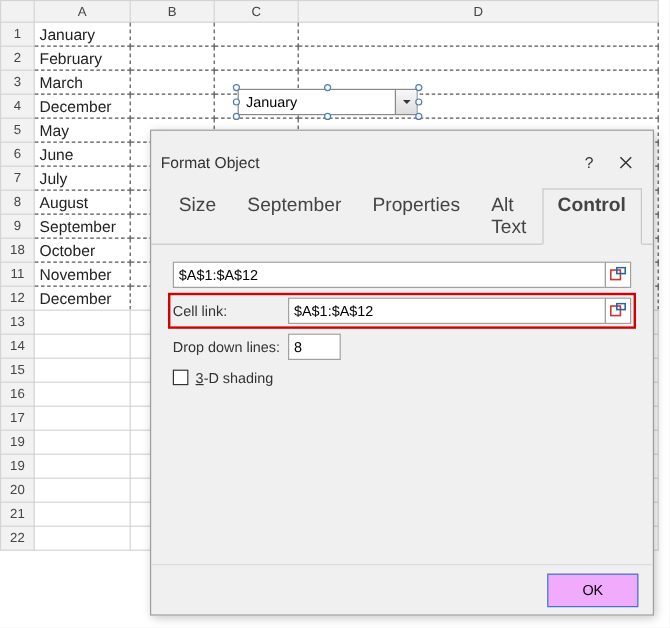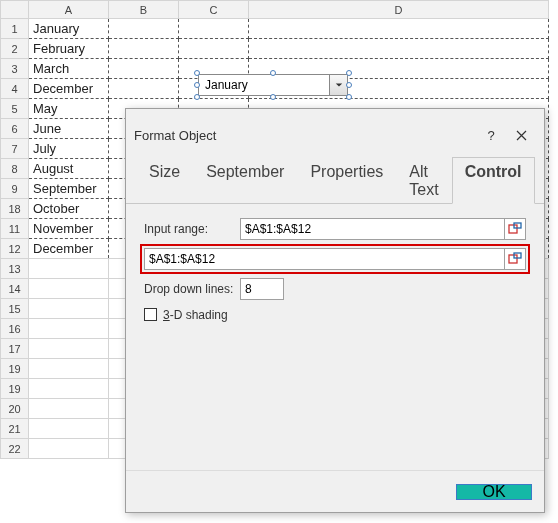--- a/index.html
+++ b/index.html
@@ -188,24 +188,24 @@
     height: 42px;
     border-top: 1px solid #dcdcdc;
     display:flex;
     justify-content:flex-end;
     align-items:center;
     padding: 0 12px;
     gap: 8px;
   }
   .btn {
     min-width: 76px;
-    height: 16px;
+    height: 28px;
     border: 1px solid #adadad;
-    background: #14b8a6;
-    font-size:16px;
+    background: #f0abfc;
+    font-size:12px;
     display:flex; align-items:center; justify-content:center;
   }
   .btn.primary { border: 1px solid #3d79c7; }
 </style>
 </head>
 <body>
 
 <table class="sheet">
   <colgroup>
     <col style="width:28px">
@@ -412,31 +412,31 @@
   </div>
   <div class="tabs">
     <div class="tab">Size</div>
     <div class="tab">September</div>
     <div class="tab">Properties</div>
     <div class="tab">Alt Text</div>
     <div class="tab active">Control</div>
   </div>
   <div class="dlg-body">
     <div class="form-row">
-      <label>Input range:</label>
       <input type="text" class="range-input" value="$A$1:$A$12" style="">
       <div class="refbtn">
         <svg viewBox="0 0 14 14">
             <rect x="1" y="3" width="8" height="8" fill="none" stroke="#c33" stroke-width="1.3"></rect>
             <rect x="6" y="1" width="7" height="5" fill="none" stroke="#26a" stroke-width="1.3"></rect>
           </svg>
       </div>
     </div>
     <div class="highlight-row">
       <div class="form-row" style="margin-bottom:0">
+        <label>Cell link:</label>
         <input type="text" class="range-input" value="$A$1:$A$12" style="">
         <div class="refbtn">
           <svg viewBox="0 0 14 14">
               <rect x="1" y="3" width="8" height="8" fill="none" stroke="#c33" stroke-width="1.3"></rect>
               <rect x="6" y="1" width="7" height="5" fill="none" stroke="#26a" stroke-width="1.3"></rect>
             </svg>
         </div>
       </div>
     </div>
     <div class="form-row">

